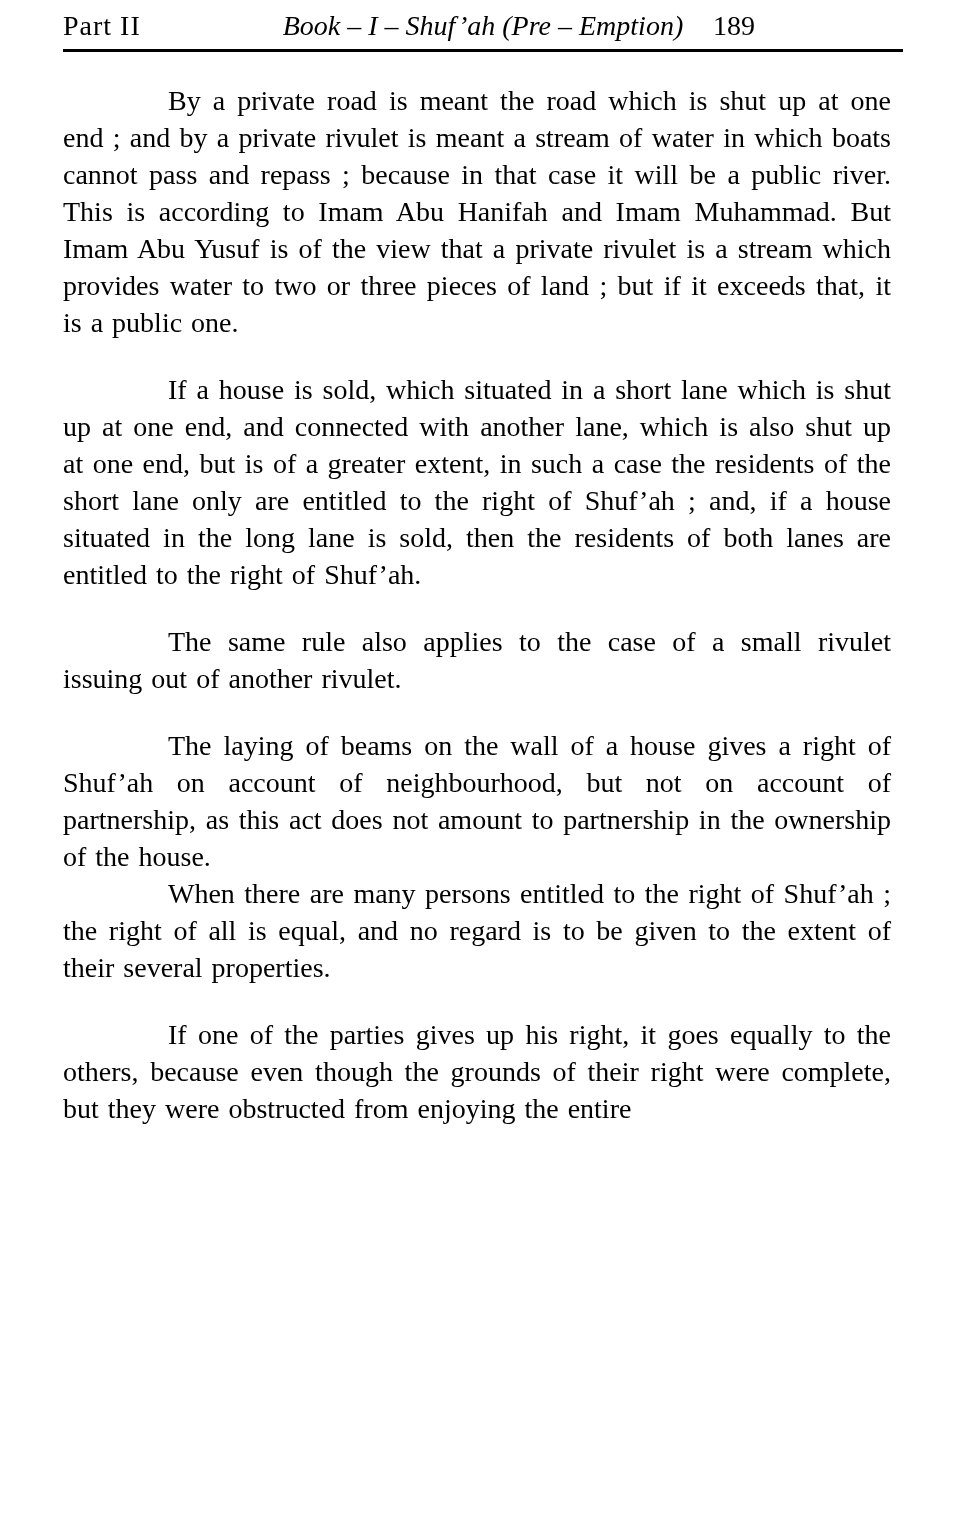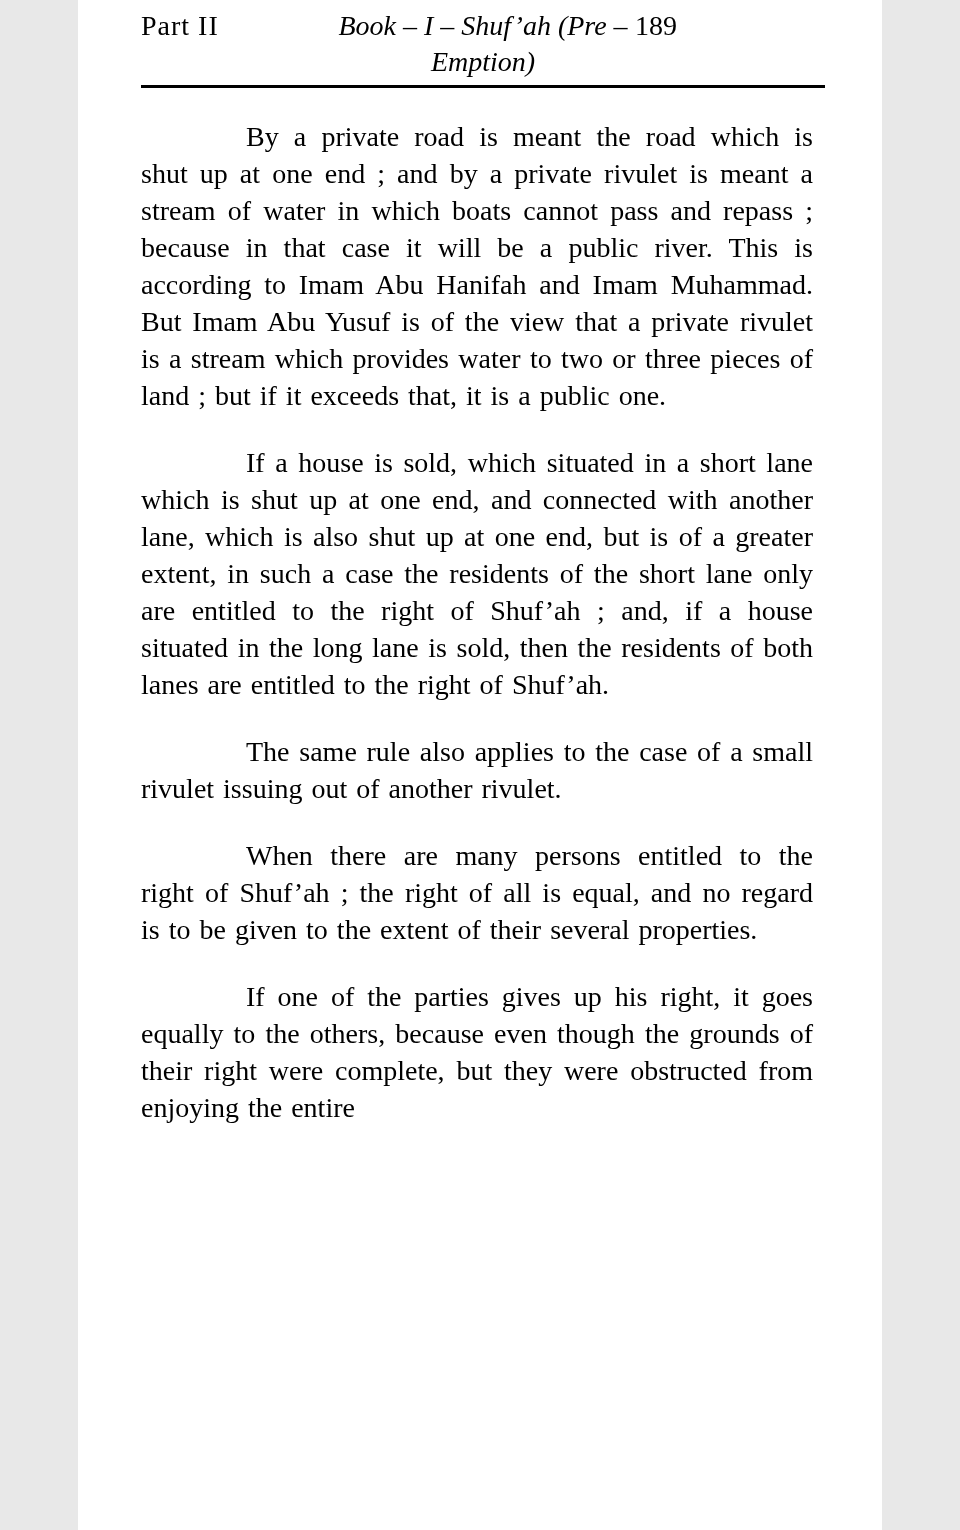--- a/index.html
+++ b/index.html
@@ -2,21 +2,21 @@
 <html><head>
 <meta charset="utf-8">
 <style>
   html, body {
     margin: 0;
     padding: 0;
     background: #e8e8e8;
   }
   .page {
     position: relative;
-    width: 804px;
+    width: 960px;
     height: 1530px;
     margin: 0 auto;
     background: #ffffff;
     color: #000000;
     font-family: "Liberation Serif", "DejaVu Serif", serif;
     box-sizing: border-box;
     padding: 8px 57px 0 63px;
     overflow: hidden;
   }
   .running-head {
@@ -80,20 +80,21 @@
 
   <div class="body-text">
 
     <p class="first">By a private road is meant the road which is shut up at one end ; and by a private rivulet is meant a stream of water in which boats cannot pass and repass ; because in that case it will be a public river. This is according to Imam Abu Hanifah and Imam Muhammad. But Imam Abu Yusuf is of the view that a private rivulet is a stream which provides water to two or three pieces of land ; but if it exceeds that, it is a public one.</p>
 
 
     <p>If a house is sold, which situated in a short lane which is shut up at one end, and connected with another lane, which is also shut up at one end, but is of a greater extent, in such a case the residents of the short lane only are entitled to the right of Shuf’ah ; and, if a house situated in the long lane is sold, then the residents of both lanes are entitled to the right of Shuf’ah.</p>
 
     <p>The same rule also applies to the case of a small rivulet issuing out of another rivulet.</p>
 
+    <p class="tight">The laying of beams on the wall of a house gives a right of Shuf’ah on account of neighbourhood, but not on account of partnership, as this act does not amount to partnership in the ownership of the house.</p>
 
 
 
     <p>When there are many persons entitled to the right of Shuf’ah ; the right of all is equal, and no regard is to be given to the extent of their several properties.</p>
 
     <p>If one of the parties gives up his right, it goes equally to the others, because even though the grounds of their right were complete, but they were obstructed from enjoying the entire</p>
 
   </div>
 
 </div>

